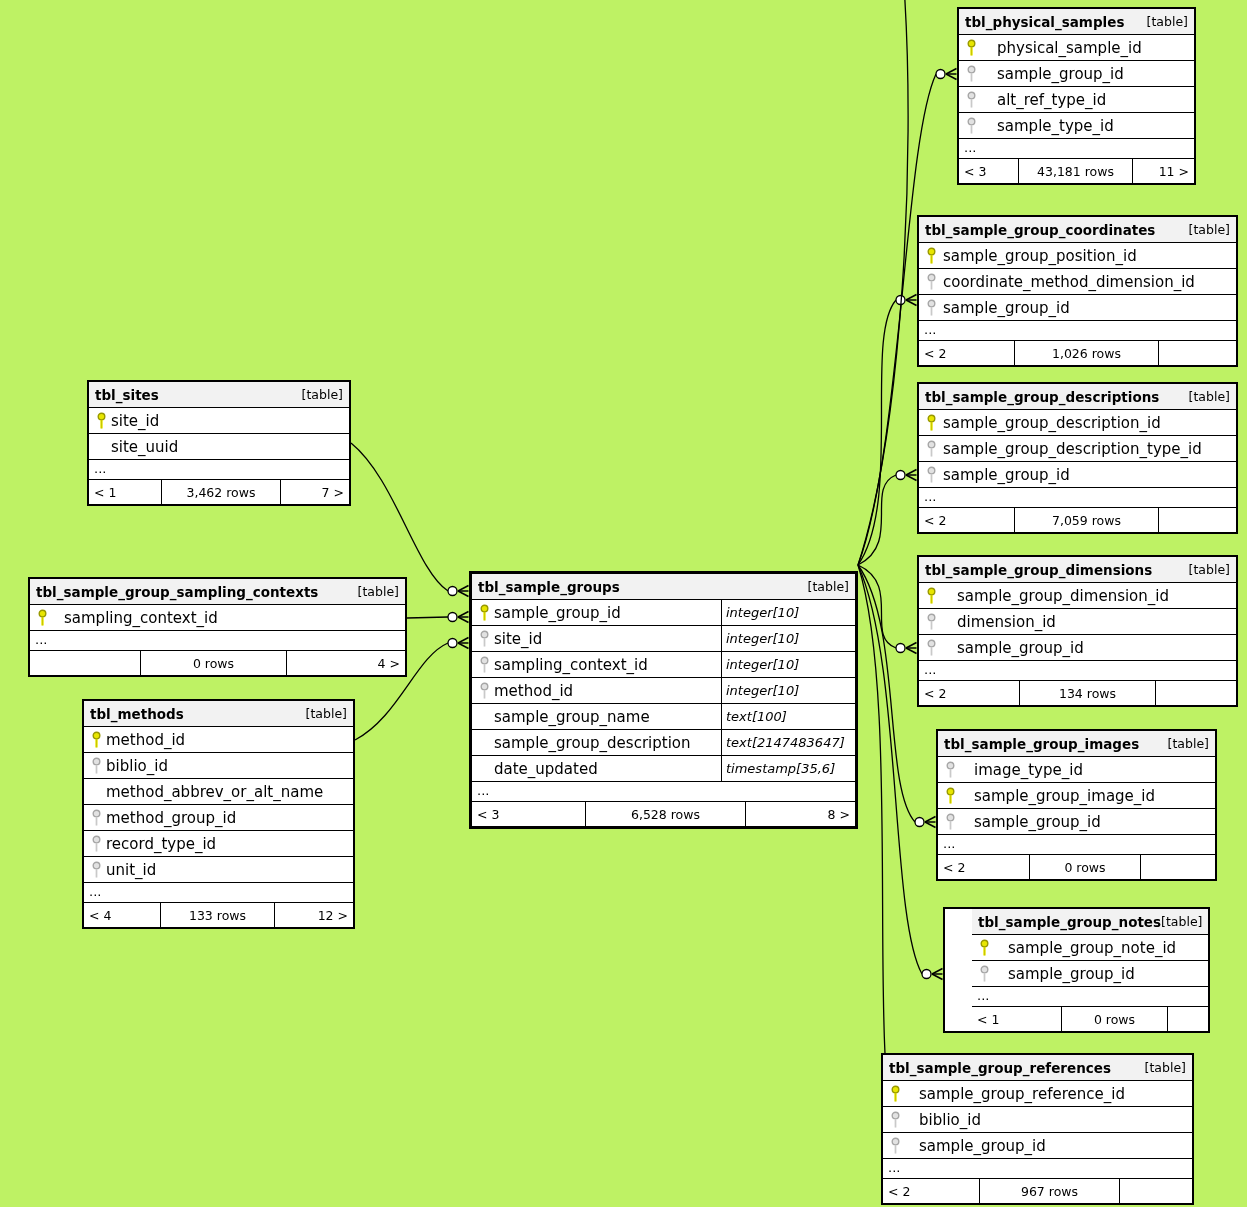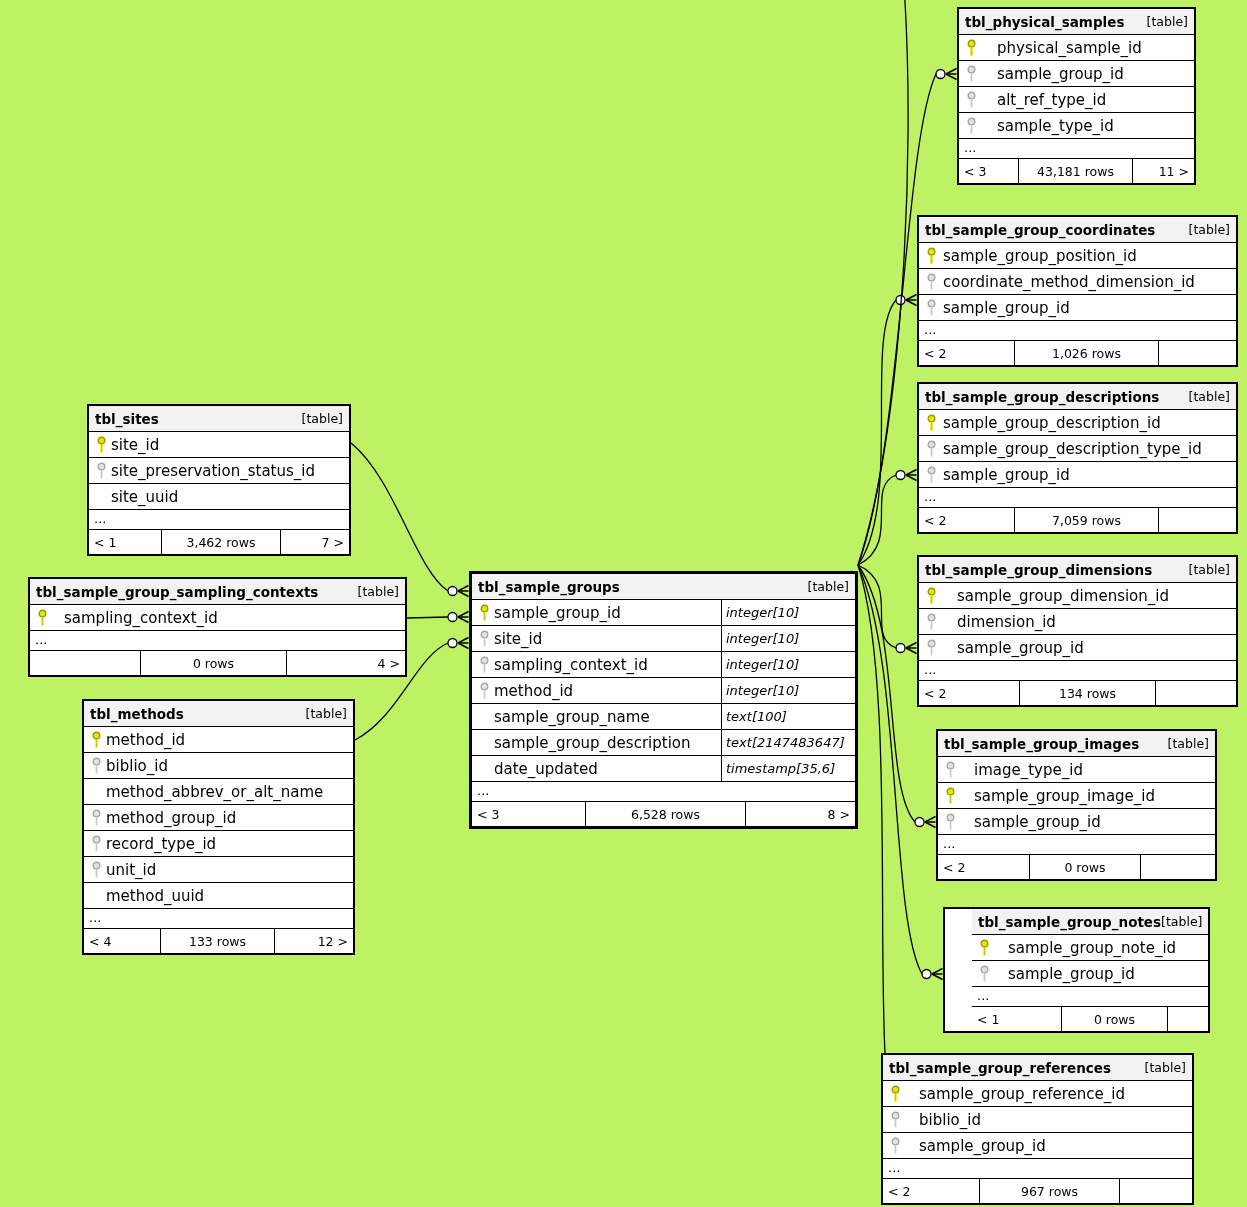--- a/index.html
+++ b/index.html
@@ -368,44 +368,34 @@
         </span>
         <span class="cname">sample_group_id</span>
       </div>
       <div class="ell">...</div>
       <div class="foot">
         <span class="fc l" style="width:96px">&lt; 2</span>
         <span class="fc c" style="width:140px">967 rows</span>
         <span class="fc r"></span>
       </div>
     </div>
-    <div class="tbl" style="left: 87px; top: 404px; width: 264px;">
+    <div class="tbl" style="left: 87px; top: 380px; width: 264px;">
       <div class="hdr" style="background:#f2f2f2">
         <span class="tname">tbl_sites</span>
         <span class="ttag">[table]</span>
       </div>
       <div class="row">
         <span class="keyc" style="width:22px">
           <svg width="11" height="18" viewBox="0 0 11 18">
             <circle cx="5.5" cy="4.6" r="3.3" fill="#e8e600" stroke="#989800" stroke-width="1.4"></circle>
             <path d="M5.5 8 L5.5 16.5" stroke="#e8e600" stroke-width="2.4" fill="none"></path>
             <path d="M5.5 8 L5.5 16.5" stroke="#989800" stroke-width="0.8" fill="none" opacity="0.5"></path>
           </svg>
         </span>
         <span class="cname">site_id</span>
-      </div>
-      <div class="row">
-        <span class="keyc" style="width:22px">
-          <svg width="11" height="18" viewBox="0 0 11 18">
-            <circle cx="5.5" cy="4.6" r="3.3" fill="#e2e2e2" stroke="#a6a6a6" stroke-width="1.4"></circle>
-            <path d="M5.5 8 L5.5 16.5" stroke="#e2e2e2" stroke-width="2.4" fill="none"></path>
-            <path d="M5.5 8 L5.5 16.5" stroke="#a6a6a6" stroke-width="0.8" fill="none" opacity="0.5"></path>
-          </svg>
-        </span>
-        <span class="cname">site_preservation_status_id</span>
       </div>
       <div class="row">
         <span class="keyc" style="width:22px"></span>
         <span class="cname">site_uuid</span>
       </div>
       <div class="ell">...</div>
       <div class="foot">
         <span class="fc l" style="width:72px">&lt; 1</span>
         <span class="fc c" style="width:119px">3,462 rows</span>
         <span class="fc r">7 &gt;</span>
@@ -485,24 +475,20 @@
       <div class="row">
         <span class="keyc" style="width:22px">
           <svg width="11" height="18" viewBox="0 0 11 18">
             <circle cx="5.5" cy="4.6" r="3.3" fill="#e2e2e2" stroke="#a6a6a6" stroke-width="1.4"></circle>
             <path d="M5.5 8 L5.5 16.5" stroke="#e2e2e2" stroke-width="2.4" fill="none"></path>
             <path d="M5.5 8 L5.5 16.5" stroke="#a6a6a6" stroke-width="0.8" fill="none" opacity="0.5"></path>
           </svg>
         </span>
         <span class="cname">unit_id</span>
       </div>
-      <div class="row">
-        <span class="keyc" style="width:22px"></span>
-        <span class="cname">method_uuid</span>
-      </div>
       <div class="ell">...</div>
       <div class="foot">
         <span class="fc l" style="width:76px">&lt; 4</span>
         <span class="fc c" style="width:114px">133 rows</span>
         <span class="fc r">12 &gt;</span>
       </div>
     </div>
     <div class="tbl thick" style="left: 469px; top: 523px; width: 389px;">
       <div class="hdr" style="background:#f2f2f2">
         <span class="tname">tbl_sample_groups</span>

